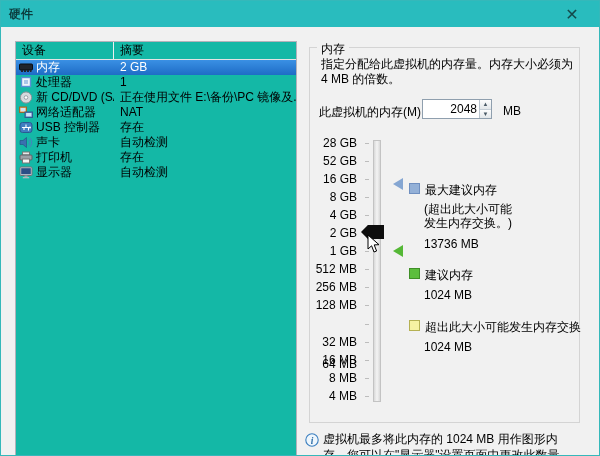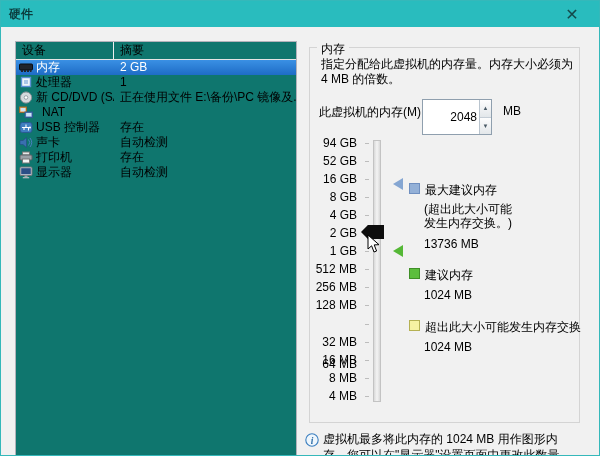--- a/index.html
+++ b/index.html
@@ -14,39 +14,39 @@
     display:flex;align-items:center;box-sizing:border-box;padding:0 8px;
   }
   .titlebar .title{font-weight:bold;color:#0b3c3d;font-size:12px;}
   .close-btn{
     position:absolute;right:10px;top:0;width:34px;height:26px;display:flex;
     align-items:center;justify-content:center;color:#14494a;font-size:16px;cursor:default;
   }
   
   .device-list{
     position:absolute;left:14px;top:40px;width:282px;height:416px;
-    background:#0f766e;border:1px solid #b2b2ba;box-sizing:border-box;
+    background:#14b8a6;border:1px solid #b2b2ba;box-sizing:border-box;
   }
   .dl-header{display:flex;height:17px;line-height:17px;border-bottom:1px solid #e4e4e4;color:#000;}
   .dl-header .c1{width:98px;padding-left:6px;border-right:1px solid #efefef;box-sizing:border-box;}
   .dl-header .c2{padding-left:6px;}
   .dl-row{display:flex;height:15px;line-height:15px;align-items:center;}
   .dl-row .ic{width:14px;height:13px;margin:0 3px 0 3px;flex:none;}
   .dl-row .dev{width:78px;flex:none;white-space:nowrap;overflow:hidden;}
   .dl-row .sum{padding-left:6px;white-space:nowrap;overflow:hidden;flex:1;}
   .dl-row.selected{background:linear-gradient(#3a90e4,#1e6cc6);color:#fff;}
   
   .groupbox{
     position:absolute;left:308px;top:46px;width:271px;height:376px;
     border:1px solid #d4d4d4;box-sizing:border-box;
   }
   .group-label{position:absolute;left:316px;top:40px;background:#f1f1f1;padding:0 4px;}
   .desc{position:absolute;left:320px;top:56px;width:254px;line-height:15px;}
   .spin-label{position:absolute;left:318px;top:103px;}
-  .spinbox{position:absolute;left:421px;top:98px;width:70px;height:36px;border:1px solid #8f9fae;background:#fff;box-sizing:border-box;display:flex;}
+  .spinbox{position:absolute;left:421px;top:98px;width:70px;height:20px;border:1px solid #8f9fae;background:#fff;box-sizing:border-box;display:flex;}
   .spinbox input{
     border:none;outline:none;width:54px;height:100%;text-align:right;padding:0 2px 0 0;
     font:12px "Liberation Sans","DejaVu Sans",sans-serif;background:transparent;
   }
   .spin-btns{width:14px;display:flex;flex-direction:column;border-left:1px solid #b9c4ce;}
   .spin-btn{flex:1;background:linear-gradient(#fdfdfd,#e3e7ea);display:flex;align-items:center;justify-content:center;font-size:6px;color:#4a5a66;}
   .spin-btn.up{border-bottom:1px solid #c5ced6;}
   .unit-mb{position:absolute;left:502px;top:103px;}
   
   .scale-label{position:absolute;width:62px;height:13px;line-height:13px;text-align:right;right:242px;}
@@ -113,20 +113,21 @@
           <span class="dev">新 CD/DVD (SA...</span>
           <span class="sum">正在使用文件 E:\备份\PC 镜像及...</span>
         </div>
         <div class="dl-row">
           <span class="ic"><svg width="14" height="13" viewBox="0 0 14 13">
               <rect x="0.5" y="1" width="7" height="5.5" fill="#e8a55a" stroke="#9c6a2a"></rect>
               <rect x="1.6" y="2" width="4.8" height="3.4" fill="#cfe4f5"></rect>
               <rect x="6" y="6" width="7.5" height="5.5" fill="#5a87c0" stroke="#2f5a90"></rect>
               <rect x="7.1" y="7" width="5.3" height="3.4" fill="#cfe4f5"></rect>
             </svg></span>
+          <span class="dev">网络适配器</span>
           <span class="sum">NAT</span>
         </div>
         <div class="dl-row">
           <span class="ic"><svg width="14" height="13" viewBox="0 0 14 13">
               <rect x="1" y="1.5" width="12" height="10" rx="2.5" fill="#3f7ec0" stroke="#2a5a92"></rect>
               <path d="M3,6.5 L11,6.5 M7,6.5 L7,3.5 M5,6.5 L5,9 M9.5,6.5 L9.5,9.5" stroke="#fff" stroke-width="1.1" fill="none"></path>
               <circle cx="11" cy="6.5" r="1" fill="#fff"></circle>
             </svg></span>
           <span class="dev">USB 控制器</span>
           <span class="sum">存在</span>
@@ -170,21 +171,21 @@
   <div class="spinbox">
     <input value="2048" style="">
     <div class="spin-btns">
       <div class="spin-btn up">▲</div>
       <div class="spin-btn">▼</div>
     </div>
   </div>
   <span class="unit-mb">MB</span>
 
   <div id="scale-area">
-      <div class="scale-label" style="top: 135.5px;">94 GB</div>
+      <div class="scale-label" style="top: 135.5px;">28 GB</div>
       <div class="scale-tick" style="top: 141.5px;"></div>
       <div class="scale-label" style="top: 153.6px;">52 GB</div>
       <div class="scale-tick" style="top: 159.6px;"></div>
       <div class="scale-label" style="top: 171.7px;">16 GB</div>
       <div class="scale-tick" style="top: 177.7px;"></div>
       <div class="scale-label" style="top: 189.8px;">8 GB</div>
       <div class="scale-tick" style="top: 195.8px;"></div>
       <div class="scale-label" style="top: 207.9px;">4 GB</div>
       <div class="scale-tick" style="top: 213.9px;"></div>
       <div class="scale-label" style="top: 226px;">2 GB</div>

